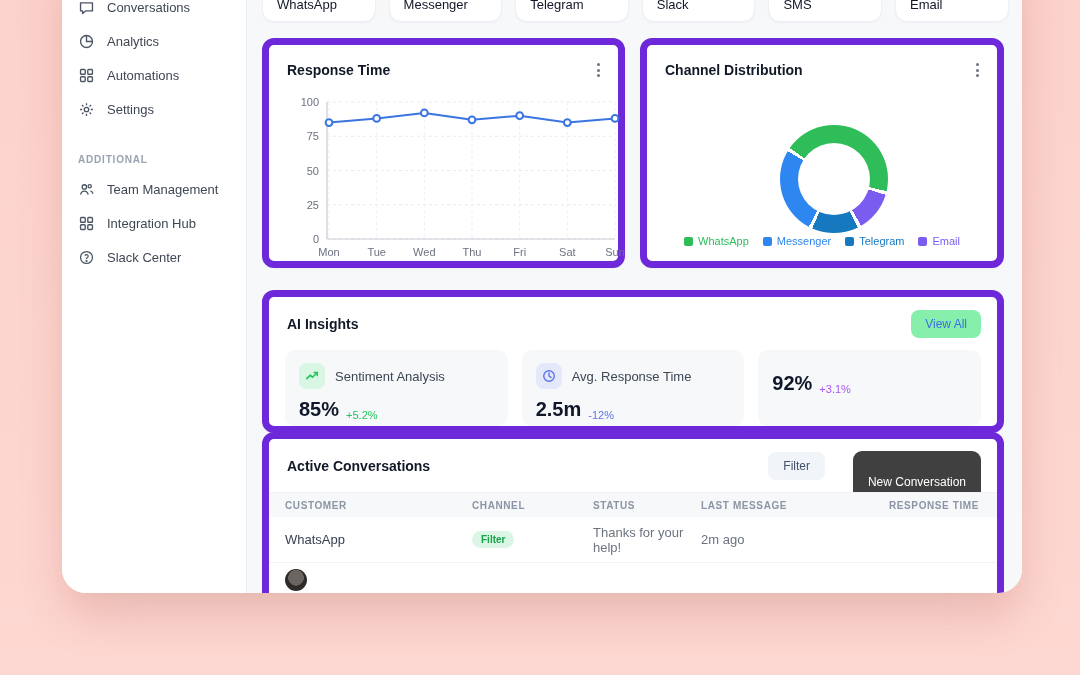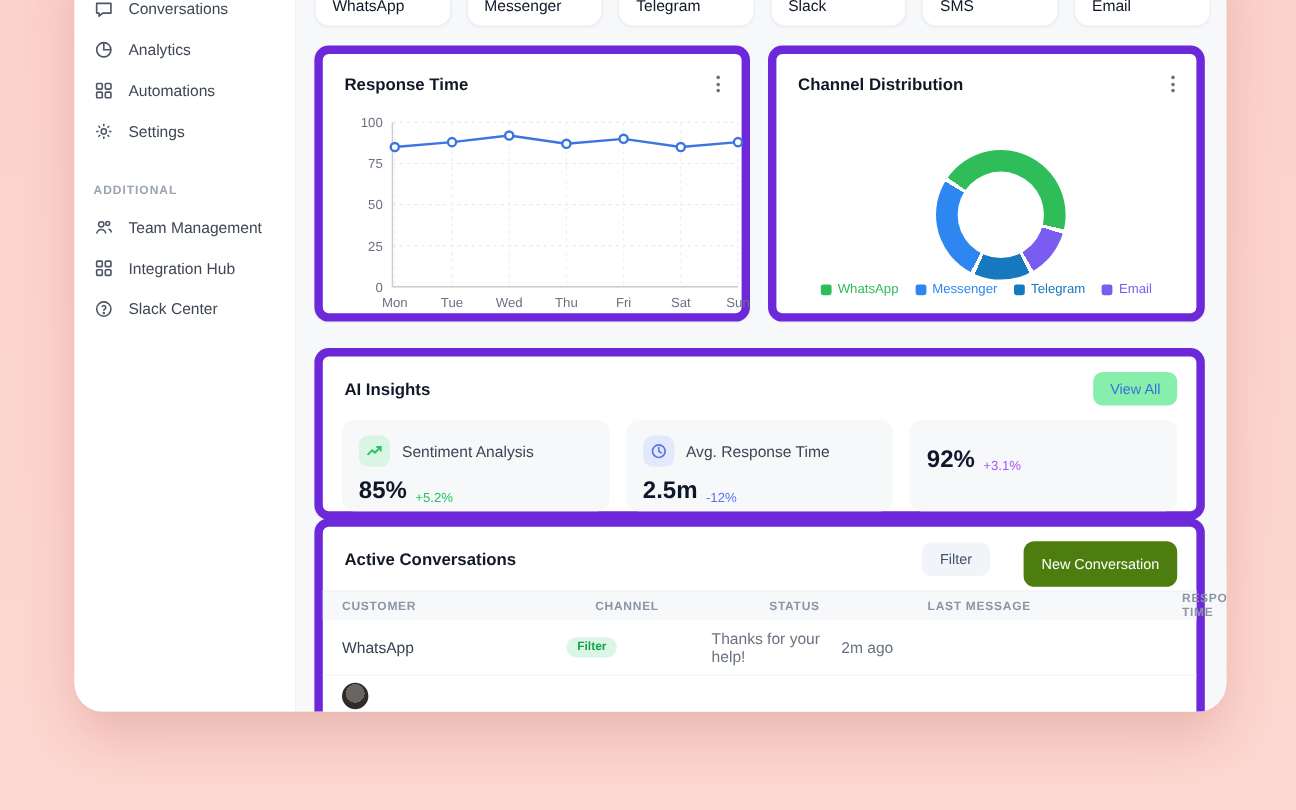--- a/index.html
+++ b/index.html
@@ -50,24 +50,24 @@
   .insight-grid{ position:absolute; left:16px; right:16px; top:53px; display:grid; grid-template-columns:1fr 1fr 1fr; gap:14px; }
   .insight-card{ background:#f7f8fa; border-radius:10px; height:76px; padding:13px 14px; }
   .insight-head{ display:flex; align-items:center; gap:10px; }
   .insight-ico{ width:26px; height:26px; border-radius:8px; display:flex; align-items:center; justify-content:center; flex:none;}
   .insight-label{ font-size:13px; color:#3c4654;text-align:right; }
   .insight-valrow{ margin-top:9px; display:flex; align-items:flex-end; gap:7px; }
   .insight-value{ font-size:20px; font-weight:700; color:#0f172a; }
   .insight-delta{ font-size:11px; font-weight:500; }
   
   .filter-btn{ position:absolute; right:172px; top:13px; padding:7px 15px; background:#f1f4f9; color:#42506a; }
-  .new-conv-btn{ position:absolute; right:16px; top:12px; padding:12px 15px; background:#4d7c0f; color:#fff; border-radius:9px; }
+  .new-conv-btn{ position:absolute; right:16px; top:12px; padding:24px 15px; background:#404040; color:#fff; border-radius:9px; }
   .tbl-head{ position:absolute; left:0; right:0; top:53px; height:25px; background:#f7f8fa;
              border-top:1px solid #f0f2f5; display:grid; grid-template-columns:187px 121px 108px 188px 1fr;
-             align-items:center; padding-left:16px;gap:24px; }
+             align-items:center; padding-left:16px; }
   .tbl-head span{ font-size:10px; font-weight:700; letter-spacing:.06em; color:#8b95a5; }
   .tbl-row{ position:absolute; left:0; right:0; top:78px; height:46px; border-bottom:1px solid #f1f3f6;
             display:grid; grid-template-columns:187px 121px 108px 188px 1fr; align-items:center; padding-left:16px; }
   .cust-cell{ display:flex; align-items:center; gap:12px; }
   .avatar{ width:22px; height:22px; border-radius:50%; flex:none; border:1px solid #e5e7eb;
            background:radial-gradient(circle at 50% 36%, #e8c79a 0 30%, #97714a 31% 55%, #3e7a70 56% 100%); }
   .cell-name{ font-size:13px; font-weight:500; color:#1f2937; }
   .cell{ font-size:13px; color:#374151; }
   .cell-muted{ font-size:13px; color:#6b7280; }
   .badge{ display:inline-block; padding:3px 9px; border-radius:999px; background:#dcf6e5; color:#17a34a;

